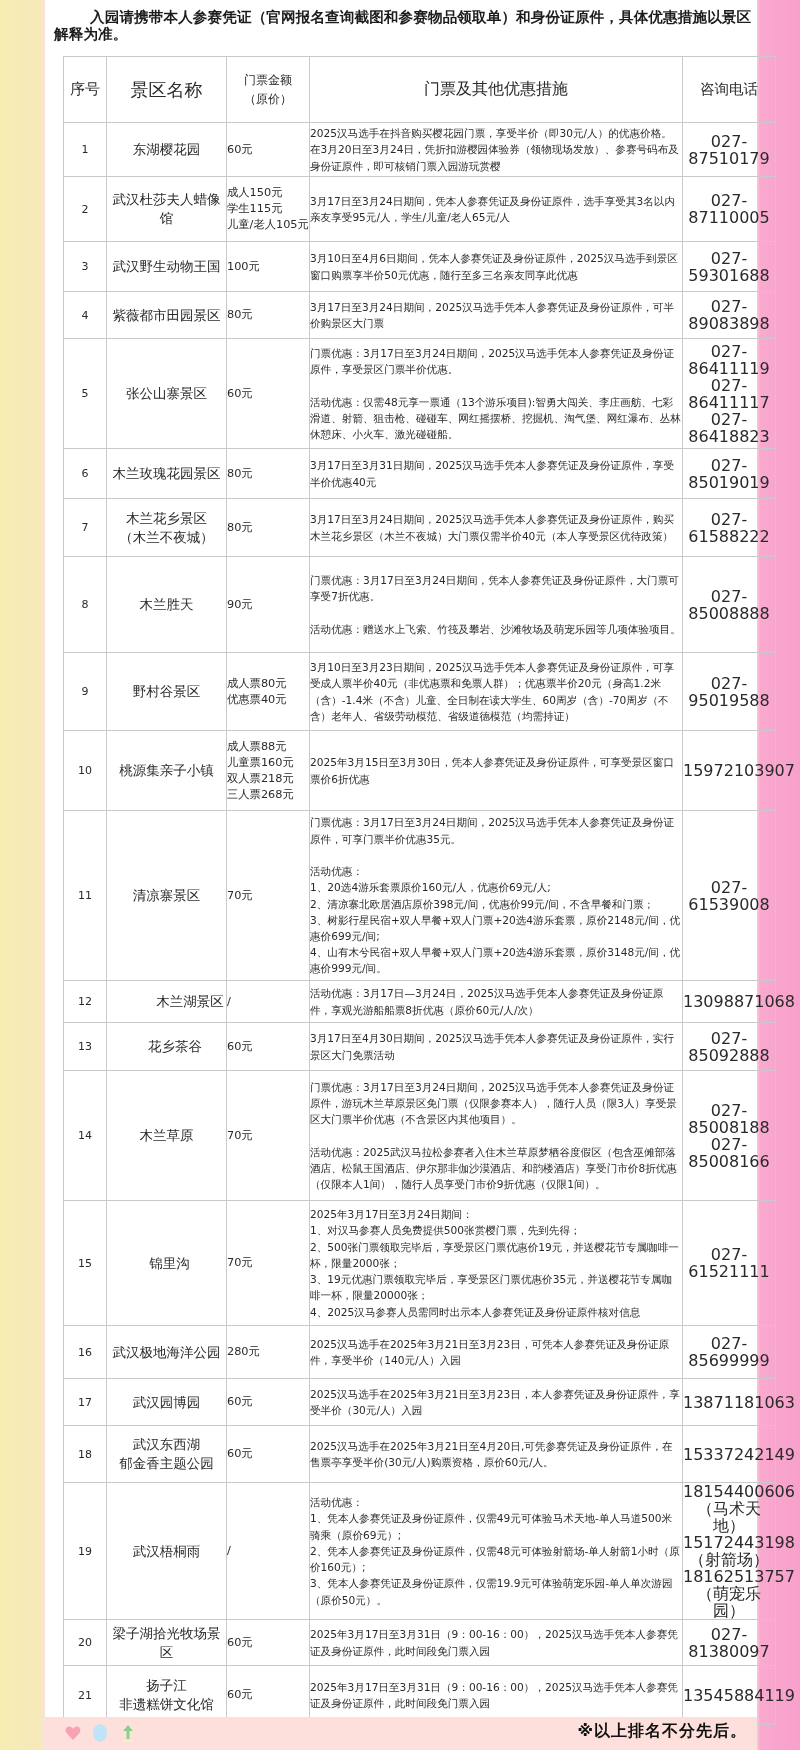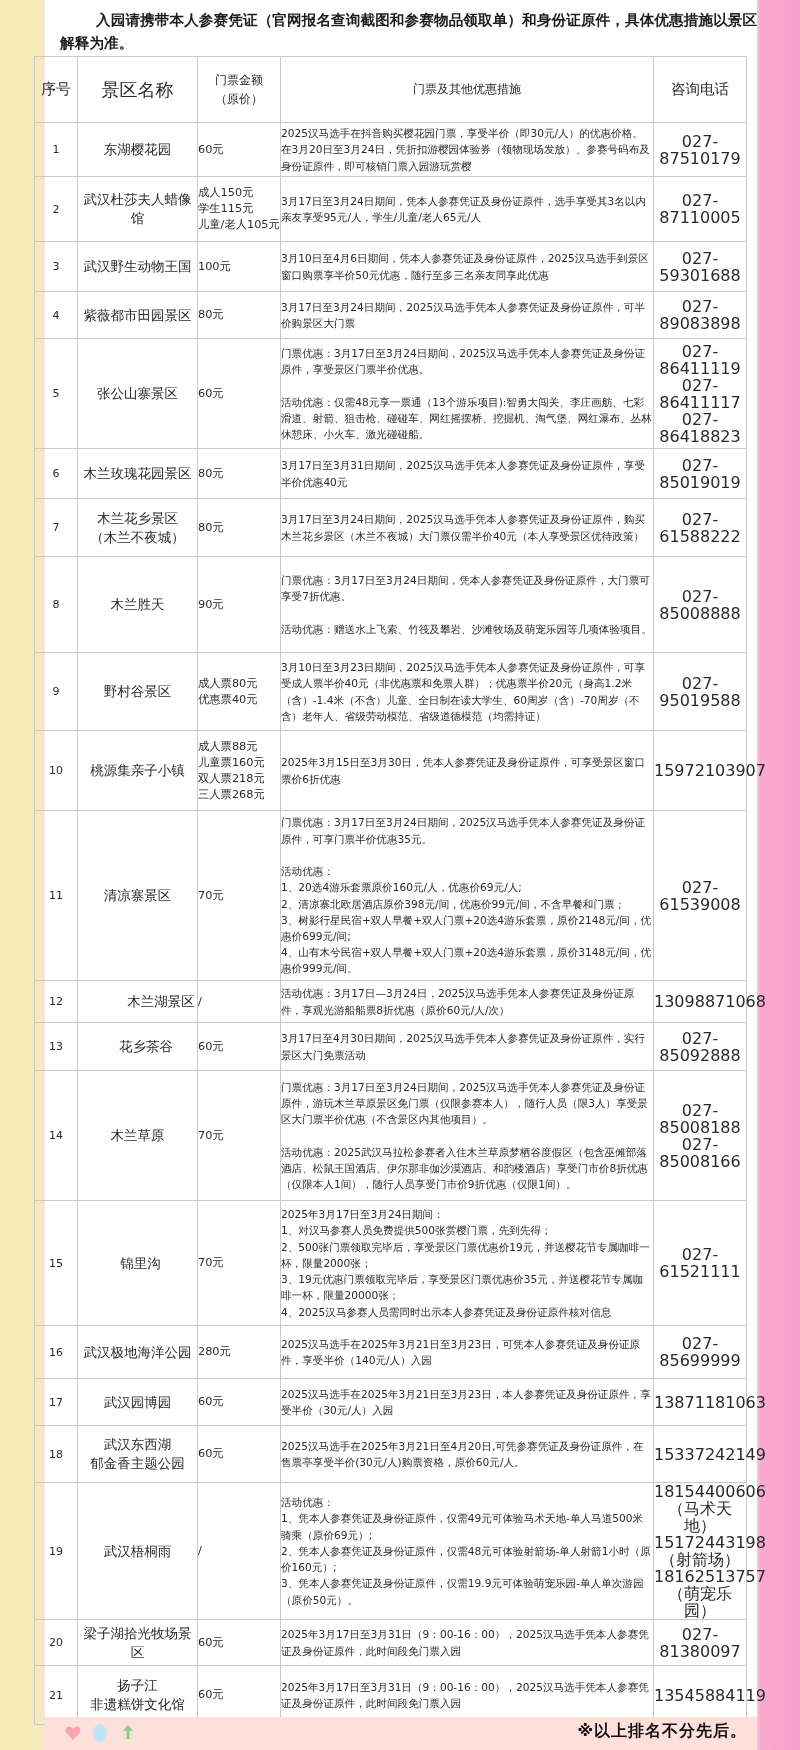--- a/index.html
+++ b/index.html
@@ -10,38 +10,38 @@
     color:#222;
   }
   .panel {
     position:absolute; left:45px; top:0; width:712px; height:1717px;
     background:#ffffff;
   }
   .topstrip {
     position:absolute; left:45px; top:0; width:712px; height:5px; background:#f9d9de;
   }
   .intro {
-    position:absolute; left:60px; top:8px; width:700px;
-    font-size:14.6px; font-weight:bold; line-height:23px; color:#1c1c1c;
+    position:absolute; left:54px; top:8px; width:700px;
+    font-size:14.6px; font-weight:bold; line-height:17px; color:#1c1c1c;
     text-indent:36px; letter-spacing:0.1px;
   }
   table.main {
-    position:absolute; left:34px; top:56px; width:712px;
+    position:absolute; left:63px; top:56px; width:712px;
     border-collapse:collapse; table-layout:fixed;
   }
   table.main td, table.main th {
     border:1px solid #c9c9c9; padding:0; vertical-align:middle;
     font-weight:normal; color:#2a2a2a;
   }
   col.c-seq { width:43px; } col.c-name { width:120px; } col.c-price { width:83px; }
   col.c-offer { width:373px; } col.c-phone { width:93px; }
   th.h-seq { font-size:15px; }
   th.h-name { font-size:18px; }
   th.h-price { font-size:12px; line-height:19px; color:#444; }
-  th.h-offer { font-size:12px; color:#333; }
+  th.h-offer { font-size:16px; color:#333; }
   th.h-phone { font-size:14.5px; color:#333; }
   td.seq { text-align:center; font-size:11px; }
   td.name { text-align:center; font-size:13.5px; line-height:19px; color:#222; }
   td.price { text-align:left; font-size:11.3px; line-height:16px; color:#333; }
   td.offer { text-align:left; font-size:10.6px; line-height:16.2px; padding:2px 2px 2px 2px; color:#2a2a2a; white-space:pre-line; }
   td.phone { text-align:center; font-size:16px; line-height:17px; color:#2a2a2a; white-space:pre-line;margin-top:8px; }
   .footer {
     position:absolute; left:45px; top:1717px; width:712px; height:33px; background:#fde0dc;
   }
   .icon-heart { position:absolute; left:20px; top:8px; width:16px; height:16px; }

